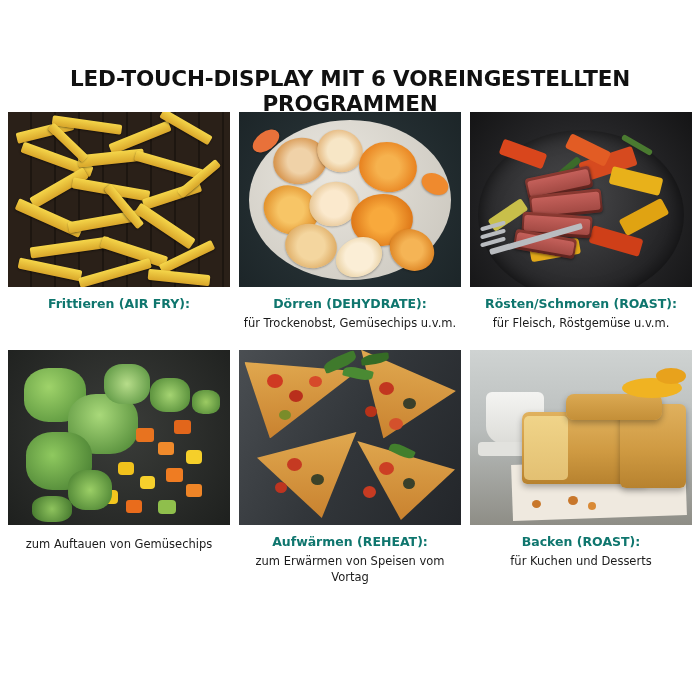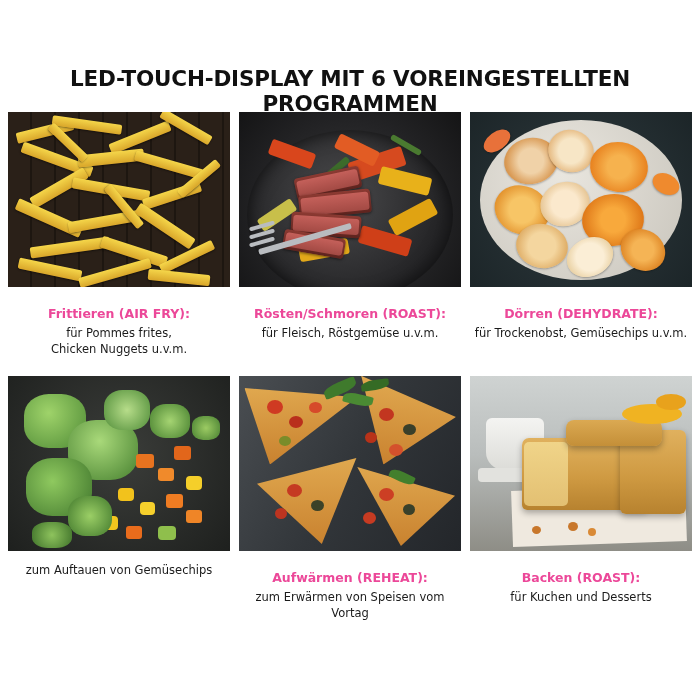--- a/index.html
+++ b/index.html
@@ -60,24 +60,23 @@
     background: #333;
   }
   .caption {
     width: 100%;
     text-align: center;
     margin-top: 9px;
   }
   .cap-title {
     font-size: 12.5px;
     font-weight: bold;
-    color: #ec4899;
+    color: #0f766e;
     font-family: "DejaVu Sans", sans-serif;
     line-height: 1.35;
-    margin-top: 10px;
   }
   .cap-sub {
     font-size: 11.5px;
     color: #1b1b1b;
     font-family: "DejaVu Sans", sans-serif;
     line-height: 1.4;
     margin-top: 2px;
     white-space: pre-line;
   }
 
@@ -226,63 +225,20 @@
           <div class="fry" style="left:150px;top:140px;width:58px;height:10px;transform:rotate(-26deg)"></div>
           <div class="fry" style="left:10px;top:152px;width:64px;height:11px;transform:rotate(12deg)"></div>
           <div class="fry" style="left:70px;top:156px;width:74px;height:10px;transform:rotate(-16deg)"></div>
           <div class="fry" style="left:140px;top:160px;width:62px;height:11px;transform:rotate(6deg)"></div>
           <div class="fry" style="left:36px;top:26px;width:48px;height:9px;transform:rotate(44deg)"></div>
           <div class="fry" style="left:166px;top:62px;width:50px;height:9px;transform:rotate(-40deg)"></div>
           <div class="fry" style="left:90px;top:90px;width:52px;height:9px;transform:rotate(50deg)"></div>
         </div>
         <div class="caption">
           <div class="cap-title">Frittieren (AIR FRY):</div>
-          <div class="cap-sub">für Pommes frites,
-Chicken Nuggets u.v.m.</div>
-        </div>
-      </div>
-
-      <div class="cell">
-        <div class="photo">
-          <div class="layer roast-bg"></div>
-          <div class="pan"></div>
-
-          <div class="pepper" style="left:110px;top:42px;width:56px;height:20px;background:#d64a1f;transform:rotate(-18deg)"></div>
-          <div class="pepper" style="left:140px;top:60px;width:52px;height:18px;background:#e8b11a;transform:rotate(14deg)"></div>
-          <div class="pepper" style="left:96px;top:30px;width:44px;height:16px;background:#e25c24;transform:rotate(26deg)"></div>
-          <div class="pepper" style="left:150px;top:96px;width:48px;height:18px;background:#e0a312;transform:rotate(-28deg)"></div>
-          <div class="pepper" style="left:120px;top:120px;width:52px;height:18px;background:#cf3f18;transform:rotate(16deg)"></div>
-          <div class="pepper" style="left:60px;top:130px;width:50px;height:16px;background:#e2a81a;transform:rotate(-10deg)"></div>
-          <div class="pepper" style="left:30px;top:34px;width:46px;height:16px;background:#d9461c;transform:rotate(20deg)"></div>
-          <div class="pepper" style="left:18px;top:96px;width:40px;height:14px;background:#c8bf4a;transform:rotate(-34deg)"></div>
-
-          <div class="pepper" style="left:74px;top:56px;width:40px;height:7px;background:#3c6b2a;transform:rotate(-40deg)"></div>
-          <div class="pepper" style="left:150px;top:30px;width:34px;height:6px;background:#4a7a30;transform:rotate(30deg)"></div>
-
-          <div class="meat" style="left:56px;top:60px;width:66px;height:22px;transform:rotate(-12deg)">
-              <div class="pink"></div>
-            </div>
-          <div class="meat" style="left:60px;top:80px;width:72px;height:24px;transform:rotate(-6deg)">
-              <div class="pink"></div>
-            </div>
-          <div class="meat" style="left:52px;top:102px;width:70px;height:22px;transform:rotate(4deg)">
-              <div class="pink"></div>
-            </div>
-          <div class="meat" style="left:44px;top:122px;width:62px;height:20px;transform:rotate(10deg)">
-              <div class="pink"></div>
-            </div>
-
-          <div class="fork" style="left:18px;top:124px;width:96px;height:6px;transform:rotate(-16deg)"></div>
-          <div class="fork" style="left:10px;top:112px;width:26px;height:4px;transform:rotate(-16deg)"></div>
-          <div class="fork" style="left:10px;top:120px;width:26px;height:4px;transform:rotate(-16deg)"></div>
-          <div class="fork" style="left:10px;top:128px;width:26px;height:4px;transform:rotate(-16deg)"></div>
-        </div>
-        <div class="caption">
-          <div class="cap-title">Rösten/Schmoren (ROAST):</div>
-          <div class="cap-sub">für Fleisch, Röstgemüse u.v.m.</div>
         </div>
       </div>
 
       <div class="cell">
         <div class="photo">
           <div class="layer dehy-bg"></div>
           <div class="plate"></div>
           <div class="slice" style="left:34px;top:26px;width:54px;height:46px;background:radial-gradient(circle,#f0d2a8 35%,#d99a55 70%,#c07b35 100%);transform:rotate(-12deg)"></div>
           <div class="slice" style="left:78px;top:18px;width:46px;height:42px;background:radial-gradient(circle,#f7e6c6 40%,#e2b072 80%);transform:rotate(18deg)"></div>
           <div class="slice" style="left:120px;top:30px;width:58px;height:50px;background:radial-gradient(circle,#f6b24e 30%,#e8821f 75%,#c8620f 100%);transform:rotate(8deg)"></div>
@@ -291,20 +247,61 @@
           <div class="slice" style="left:112px;top:82px;width:62px;height:52px;background:radial-gradient(circle,#f8a93c 30%,#dd7516 78%);transform:rotate(-6deg)"></div>
           <div class="slice" style="left:46px;top:112px;width:52px;height:44px;background:radial-gradient(circle,#f4d69f 40%,#d9a257 85%);transform:rotate(12deg)"></div>
           <div class="slice" style="left:96px;top:126px;width:48px;height:38px;background:radial-gradient(circle,#fbeed6 45%,#e4c894 88%);transform:rotate(-26deg)"></div>
           <div class="slice" style="left:150px;top:118px;width:46px;height:40px;background:radial-gradient(circle,#f5b455 35%,#db7f1e 80%);transform:rotate(32deg)"></div>
           <div class="slice" style="left:12px;top:20px;width:30px;height:18px;background:#e8713a;transform:rotate(-36deg)"></div>
           <div class="slice" style="left:182px;top:62px;width:28px;height:20px;background:#ef8a2e;transform:rotate(26deg)"></div>
         </div>
         <div class="caption">
           <div class="cap-title">Dörren (DEHYDRATE):</div>
           <div class="cap-sub">für Trockenobst, Gemüsechips u.v.m.</div>
+        </div>
+      </div>
+
+      <div class="cell">
+        <div class="photo">
+          <div class="layer roast-bg"></div>
+          <div class="pan"></div>
+
+          <div class="pepper" style="left:110px;top:42px;width:56px;height:20px;background:#d64a1f;transform:rotate(-18deg)"></div>
+          <div class="pepper" style="left:140px;top:60px;width:52px;height:18px;background:#e8b11a;transform:rotate(14deg)"></div>
+          <div class="pepper" style="left:96px;top:30px;width:44px;height:16px;background:#e25c24;transform:rotate(26deg)"></div>
+          <div class="pepper" style="left:150px;top:96px;width:48px;height:18px;background:#e0a312;transform:rotate(-28deg)"></div>
+          <div class="pepper" style="left:120px;top:120px;width:52px;height:18px;background:#cf3f18;transform:rotate(16deg)"></div>
+          <div class="pepper" style="left:60px;top:130px;width:50px;height:16px;background:#e2a81a;transform:rotate(-10deg)"></div>
+          <div class="pepper" style="left:30px;top:34px;width:46px;height:16px;background:#d9461c;transform:rotate(20deg)"></div>
+          <div class="pepper" style="left:18px;top:96px;width:40px;height:14px;background:#c8bf4a;transform:rotate(-34deg)"></div>
+
+          <div class="pepper" style="left:74px;top:56px;width:40px;height:7px;background:#3c6b2a;transform:rotate(-40deg)"></div>
+          <div class="pepper" style="left:150px;top:30px;width:34px;height:6px;background:#4a7a30;transform:rotate(30deg)"></div>
+
+          <div class="meat" style="left:56px;top:60px;width:66px;height:22px;transform:rotate(-12deg)">
+              <div class="pink"></div>
+            </div>
+          <div class="meat" style="left:60px;top:80px;width:72px;height:24px;transform:rotate(-6deg)">
+              <div class="pink"></div>
+            </div>
+          <div class="meat" style="left:52px;top:102px;width:70px;height:22px;transform:rotate(4deg)">
+              <div class="pink"></div>
+            </div>
+          <div class="meat" style="left:44px;top:122px;width:62px;height:20px;transform:rotate(10deg)">
+              <div class="pink"></div>
+            </div>
+
+          <div class="fork" style="left:18px;top:124px;width:96px;height:6px;transform:rotate(-16deg)"></div>
+          <div class="fork" style="left:10px;top:112px;width:26px;height:4px;transform:rotate(-16deg)"></div>
+          <div class="fork" style="left:10px;top:120px;width:26px;height:4px;transform:rotate(-16deg)"></div>
+          <div class="fork" style="left:10px;top:128px;width:26px;height:4px;transform:rotate(-16deg)"></div>
+        </div>
+        <div class="caption">
+          <div class="cap-title">Rösten/Schmoren (ROAST):</div>
+          <div class="cap-sub">für Fleisch, Röstgemüse u.v.m.</div>
         </div>
       </div>
 
     </div>
 
     <div class="row second">
 
       <div class="cell">
         <div class="photo">
           <div class="layer frz-bg"></div>

